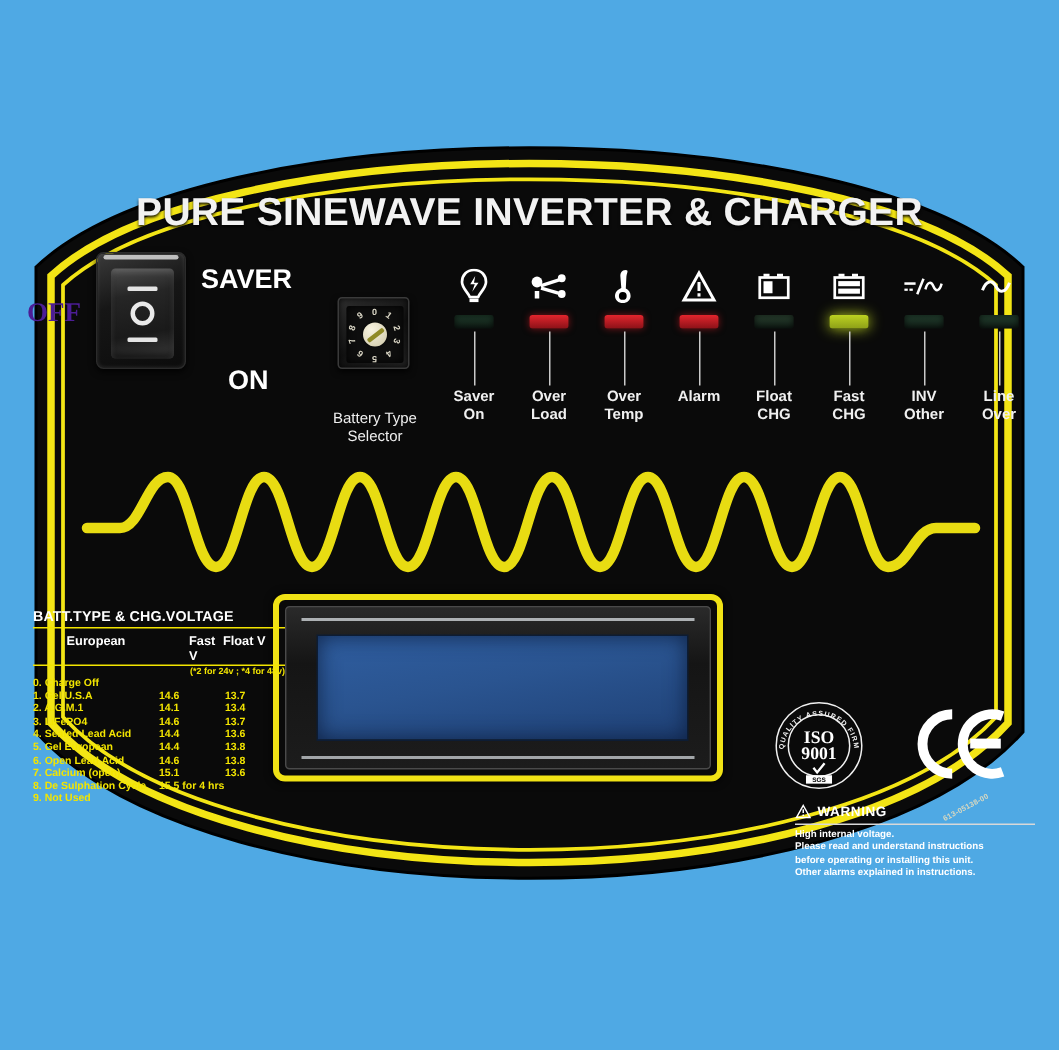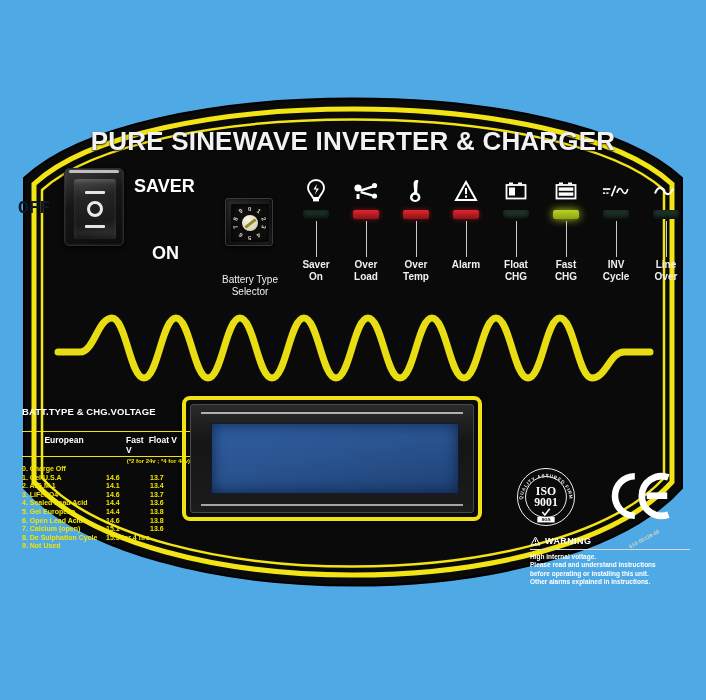--- a/index.html
+++ b/index.html
@@ -68,22 +68,22 @@
   .rk-bar { position:absolute; left:11px; width:20px; height:3px; background:#e4e4e4; border-radius:1px; }
   .rk-bar.top { top: 12px; }
   .rk-bar.bot { bottom: 11px; }
   .rk-circle {
     position:absolute; left:13px; top:22px;
     width:16px; height:16px; border-radius:50%;
     border: 3px solid #eaeaea;
   }
   .lbl-off {
     position:absolute; left:12px; top:140px;
-    color:#0f172a; font-size:18px; font-weight:bold;
-    font-family:Liberation Mono, monospace;
+    color:#4c1d95; font-size:18px; font-weight:bold;
+    font-family:Liberation Serif, serif;
   }
   .lbl-saver {
     position:absolute; left:128px; top:118px;
     color:#fff; font-size:18px; font-weight:bold;
     font-family:"Liberation Sans", sans-serif;
   }
   .lbl-on {
     position:absolute; left:146px; top:185px;
     color:#fff; font-size:18px; font-weight:bold;
     font-family:"Liberation Sans", sans-serif;
@@ -183,21 +183,21 @@
   }
 
   
   .batt-table {
     position:absolute; left:16px; top:348px; width:168px;
     color:#f3e500;
     font-family:"Liberation Sans", sans-serif;
   }
   .bt-title {
     font-size:9.5px; font-weight:bold; color:#ffffff;
-    border-bottom:1px solid #f3e500; padding-bottom:14px; letter-spacing:.1px;
+    border-bottom:1px solid #f3e500; padding-bottom:1px; letter-spacing:.1px;
   }
   .bt-head {
     display:flex; margin-top:3px;
     font-size:8.5px; font-weight:bold; color:#ffffff;
     border-bottom:1px solid #f3e500; padding-bottom:1px;
   }
   .bt-head .c1 { width:84px; text-align:center; }
   .bt-head .c2 { width:23px; text-align:right;padding-left:20px; }
   .bt-head .c3 { width:48px; text-align:right; }
   .bt-note {
@@ -383,21 +383,21 @@
                 <rect x="1" y="4" width="8" height="1.8" fill="#fff"></rect>
                 <rect x="1" y="8.5" width="2.4" height="1.6" fill="#fff"></rect>
                 <rect x="4.6" y="8.5" width="2.4" height="1.6" fill="#fff"></rect>
                 <rect x="11.5" y="1" width="1.8" height="12" fill="#fff" transform="rotate(22 12.4 7)"></rect>
                 <path d="M16 9 C17.6 3.2 20.2 3.2 21.8 7 C23.4 10.8 26 10.8 27.6 5" fill="none" stroke="#fff" stroke-width="1.8"></path>
               </svg>
             </div>
             <div class="led-lamp" style="background: linear-gradient(rgb(35, 64, 47), rgb(15, 26, 20)); box-shadow: rgba(0, 0, 0, 0.7) 0px 0px 4px inset;"></div>
             <div class="led-stem"></div>
             <div class="led-label">INV
-Cycle</div>
+Other</div>
           </div>
           <div class="led-col" style="left: 350px;">
             <div class="led-icon">
               <svg width="26" height="14" viewBox="0 0 26 14">
                 <path d="M2 9.5 C4.5 2.5 8.6 2.5 11 7 C13.4 11.5 17.5 11.5 20 4.5" fill="none" stroke="#fff" stroke-width="2"></path>
               </svg>
             </div>
             <div class="led-lamp" style="background: linear-gradient(rgb(35, 64, 47), rgb(15, 26, 20)); box-shadow: rgba(0, 0, 0, 0.7) 0px 0px 4px inset;"></div>
             <div class="led-stem"></div>
             <div class="led-label">Line

